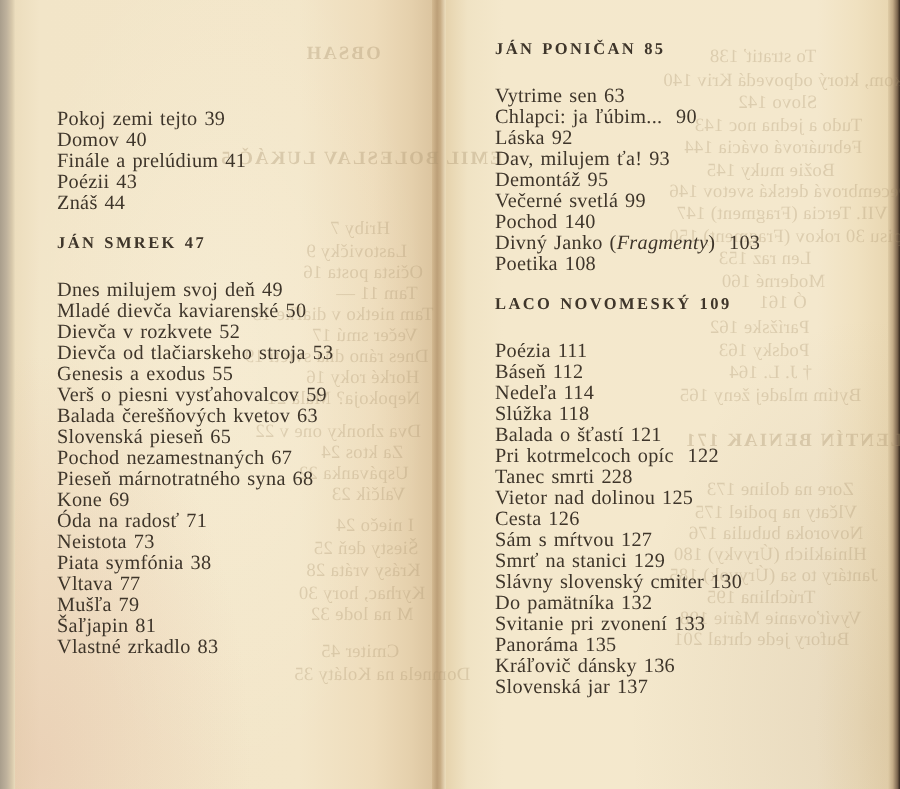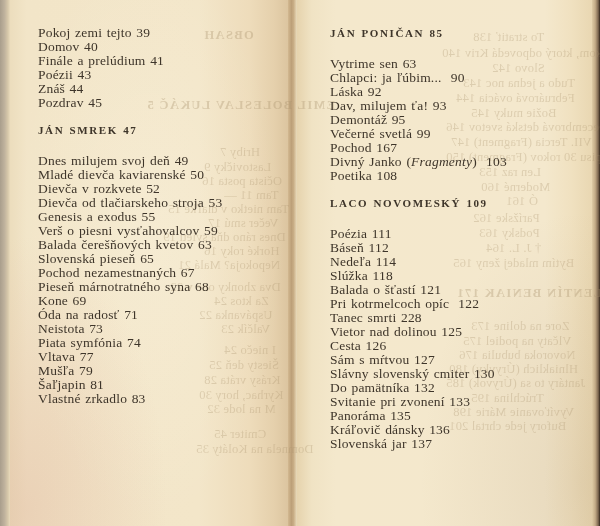--- a/index.html
+++ b/index.html
@@ -32,21 +32,21 @@
   }
   .edge-right {
     position:absolute; right:0; top:0; width:8px; height:100%;
     background:linear-gradient(90deg,#dfccA6 0%,#c3ab87 40%,#7d6750 78%,#413326 95%,#2e241b 100%);
   }
   
   .toc {
     position:absolute; top:26px; color:#3e352a;
     font-size:13.5px; line-height:14px; letter-spacing:0.2px; word-spacing:1px;
   }
-  .toc-left  { left:38px;  width:250px; }
+  .toc-left  { left:38px;  width:250px;margin-top:46px; }
   .toc-right { left:330px; width:262px; }
   .toc-entry { white-space:pre; }
   .toc-heading {
     font-weight:bold; font-size:11px; letter-spacing:1.6px;
     margin:13px 0 17px 0; white-space:pre;
   }
   .toc-heading:first-child { margin-top:0; }
   .toc-entries { margin:0; }
   
   .bleed {
@@ -119,69 +119,69 @@
       <div class="bleed-line" style="left: 449px; top: 420px;">Bufory jede chrtal 201</div>
     </div>
 
   <div class="toc toc-left">
       <div class="toc-entries">
         <div class="toc-entry">Pokoj zemi tejto 39</div>
         <div class="toc-entry">Domov 40</div>
         <div class="toc-entry">Finále a prelúdium 41</div>
         <div class="toc-entry">Poézii 43</div>
         <div class="toc-entry">Znáš 44</div>
-        <div class="toc-entry">Pozdrav 45</div>
       </div>
       <div class="toc-heading">JÁN SMREK 47</div>
       <div class="toc-entries">
         <div class="toc-entry">Dnes milujem svoj deň 49</div>
         <div class="toc-entry">Mladé dievča kaviarenské 50</div>
         <div class="toc-entry">Dievča v rozkvete 52</div>
         <div class="toc-entry">Dievča od tlačiarskeho stroja 53</div>
         <div class="toc-entry">Genesis a exodus 55</div>
         <div class="toc-entry">Verš o piesni vysťahovalcov 59</div>
         <div class="toc-entry">Balada čerešňových kvetov 63</div>
         <div class="toc-entry">Slovenská pieseň 65</div>
         <div class="toc-entry">Pochod nezamestnaných 67</div>
         <div class="toc-entry">Pieseň márnotratného syna 68</div>
         <div class="toc-entry">Kone 69</div>
         <div class="toc-entry">Óda na radosť 71</div>
         <div class="toc-entry">Neistota 73</div>
-        <div class="toc-entry">Piata symfónia 74</div>
+        <div class="toc-entry">Piata symfónia 38</div>
         <div class="toc-entry">Vltava 77</div>
         <div class="toc-entry">Mušľa 79</div>
         <div class="toc-entry">Šaľjapin 81</div>
         <div class="toc-entry">Vlastné zrkadlo 83</div>
       </div>
     </div>
   <div class="toc toc-right">
       <div class="toc-heading">JÁN PONIČAN 85</div>
       <div class="toc-entries">
         <div class="toc-entry">Vytrime sen 63</div>
         <div class="toc-entry">Chlapci: ja ľúbim...  90</div>
         <div class="toc-entry">Láska 92</div>
         <div class="toc-entry">Dav, milujem ťa! 93</div>
         <div class="toc-entry">Demontáž 95</div>
         <div class="toc-entry">Večerné svetlá 99</div>
-        <div class="toc-entry">Pochod 167</div>
+        <div class="toc-entry">Pochod 140</div>
         <div class="toc-entry">Divný Janko (<i>Fragmenty</i>)  103</div>
         <div class="toc-entry">Poetika 108</div>
       </div>
       <div class="toc-heading">LACO NOVOMESKÝ 109</div>
       <div class="toc-entries">
         <div class="toc-entry">Poézia 111</div>
         <div class="toc-entry">Báseň 112</div>
         <div class="toc-entry">Nedeľa 114</div>
         <div class="toc-entry">Slúžka 118</div>
         <div class="toc-entry">Balada o šťastí 121</div>
         <div class="toc-entry">Pri kotrmelcoch opíc  122</div>
         <div class="toc-entry">Tanec smrti 228</div>
         <div class="toc-entry">Vietor nad dolinou 125</div>
         <div class="toc-entry">Cesta 126</div>
         <div class="toc-entry">Sám s mŕtvou 127</div>
+        <div class="toc-entry">Smrť na stanici 129</div>
         <div class="toc-entry">Slávny slovenský cmiter 130</div>
         <div class="toc-entry">Do pamätníka 132</div>
         <div class="toc-entry">Svitanie pri zvonení 133</div>
         <div class="toc-entry">Panoráma 135</div>
         <div class="toc-entry">Kráľovič dánsky 136</div>
         <div class="toc-entry">Slovenská jar 137</div>
       </div>
     </div>
 </div>
 

